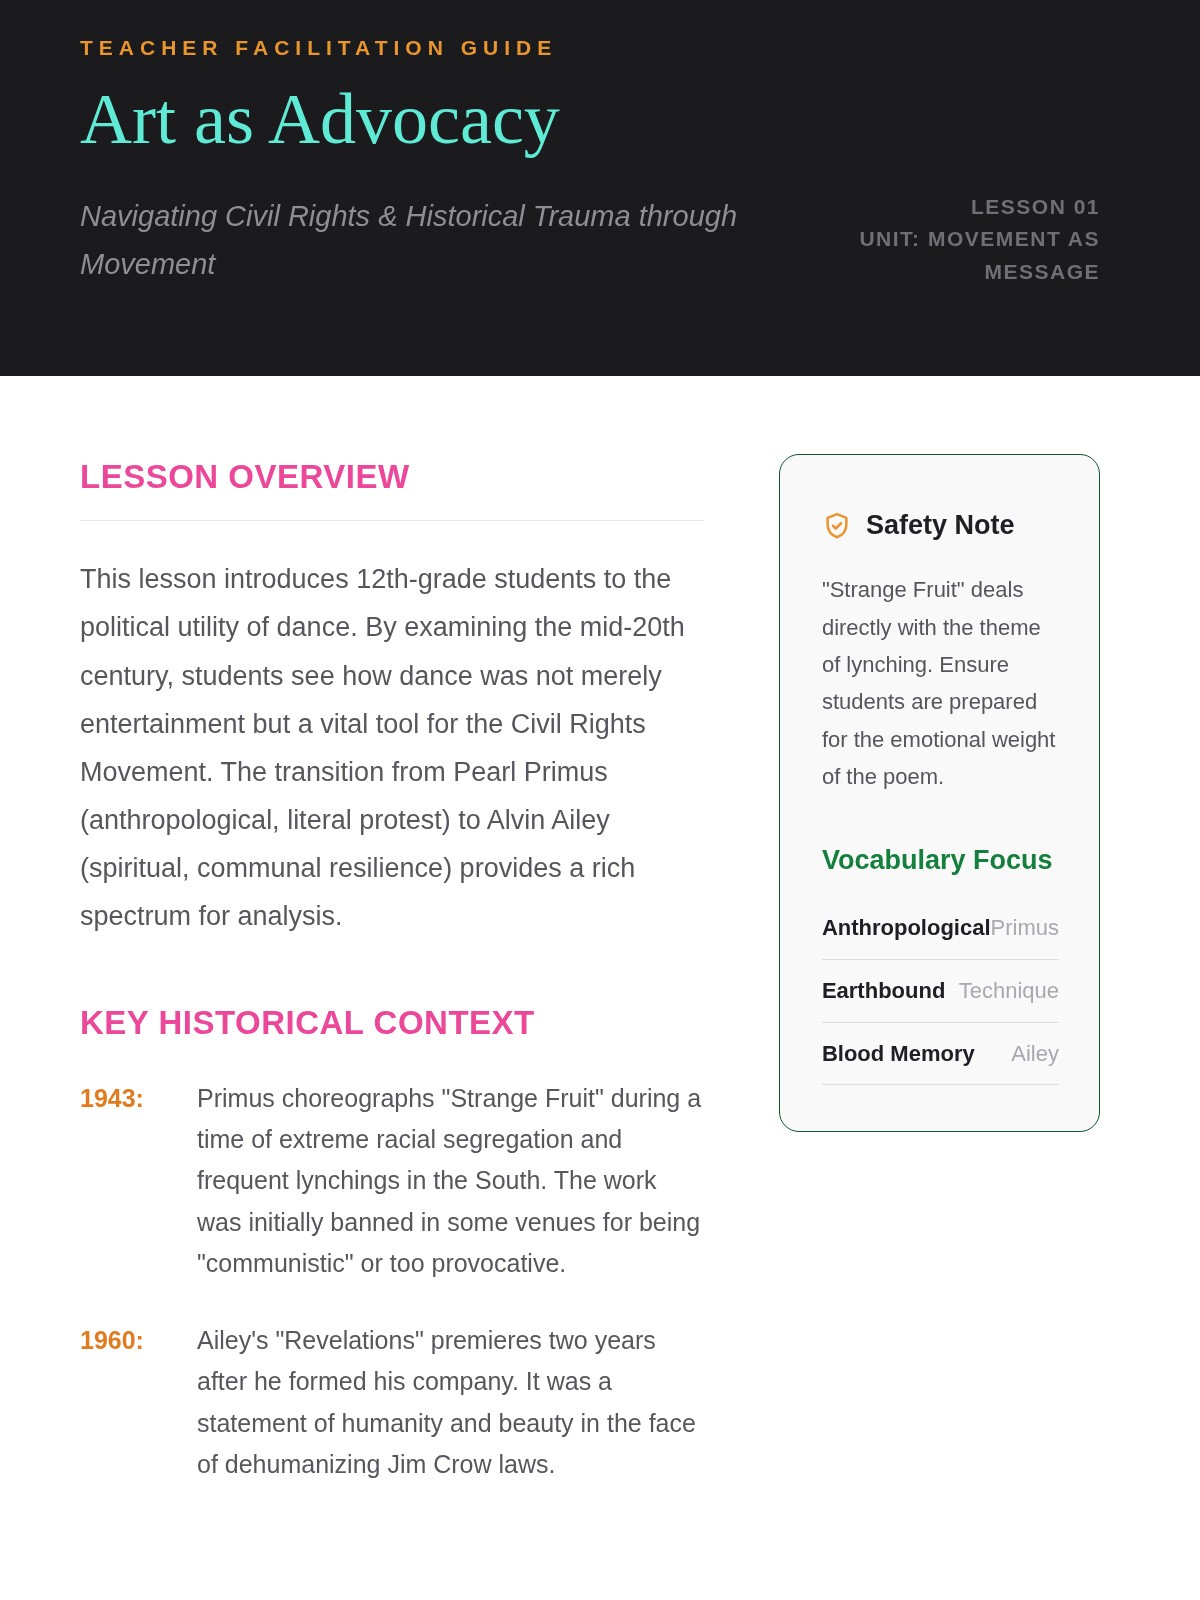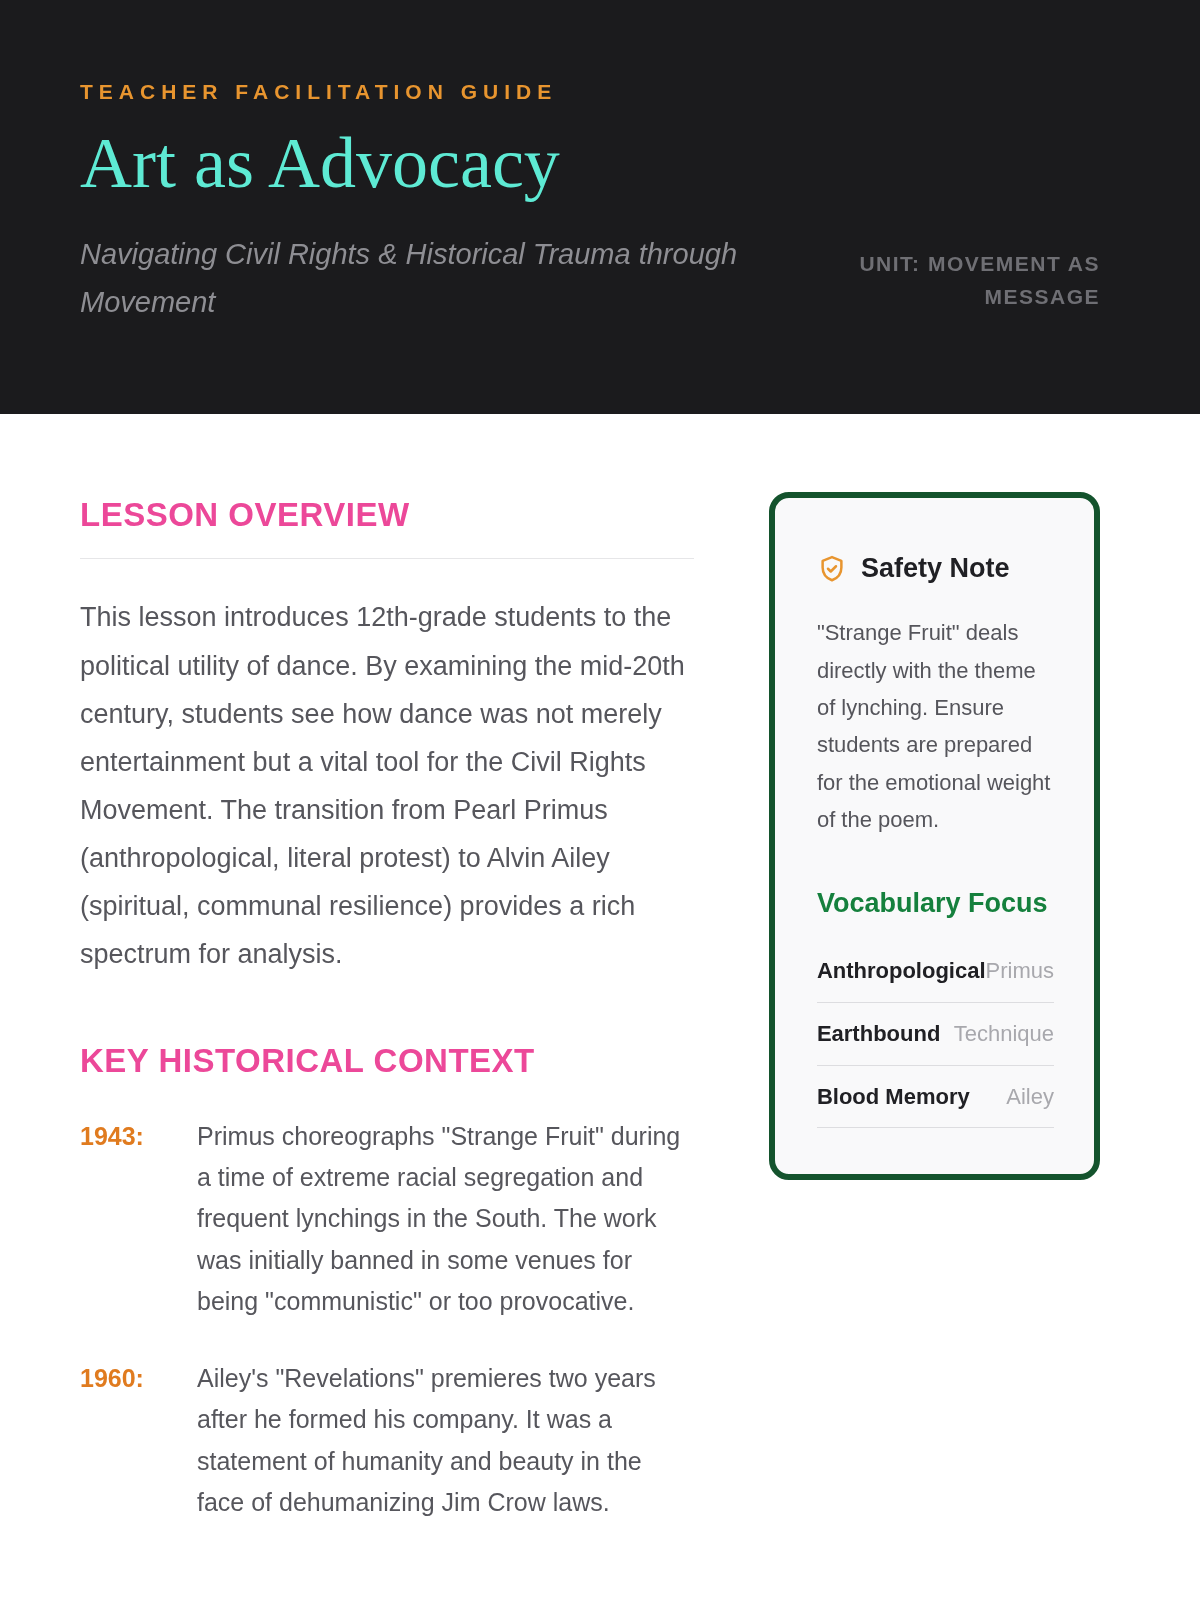--- a/index.html
+++ b/index.html
@@ -8,41 +8,41 @@
     width: 1200px;
     min-height: 1600px;
     margin: 0 auto;
     font-family: "Liberation Sans", sans-serif;
     color: #4f4f55;
   }
 
   
   .hero {
     background: #1b1b1d;
-    padding: 80px 100px 88px 80px;
+    padding: 36px 100px 88px 80px;
   }
   .eyebrow {
     color: #e8952f;
     font-size: 21px;
     font-weight: 700;
     letter-spacing: 6px;
     text-transform: uppercase;
   }
   .hero-title {
     font-family: "Liberation Serif", serif;
     font-weight: 500;
     color: #5eead4;
     font-size: 72px;
     line-height: 1.15;
     margin-top: 18px;
   }
   .hero-bottom {
     display: flex;
     justify-content: space-between;
-    align-items: center;
+    align-items: flex-end;
     margin-top: 26px;
     gap: 12px;
   }
   .hero-subtitle {
     font-style: italic;
     color: #8e8e93;
     font-size: 29px;
     line-height: 1.65;
     max-width: 680px;
   }
@@ -105,21 +105,21 @@
   .timeline-text {
     font-size: 25px;
     line-height: 1.65;
     color: #56565c;
   }
 
   
   .sidebar {
     flex: 0 0 285px;
     background: #f9f9fa;
-    border: 6px solid #14532d;
+    border: 1px solid #14532d;
     border-radius: 20px;
     padding: 52px 40px 46px 42px;
     margin-top: -4px;
   }
   .safety-head {
     display: flex;
     gap: 14px;
     align-items: flex-start;
   }
   .shield-icon {
@@ -171,20 +171,21 @@
 </style>
 </head>
 <body>
 
 <header class="hero">
   <div class="eyebrow">TEACHER FACILITATION GUIDE</div>
   <h1 class="hero-title">Art as Advocacy</h1>
   <div class="hero-bottom">
     <div class="hero-subtitle">Navigating Civil Rights &amp; Historical Trauma through Movement</div>
     <div class="hero-meta">
+      <div>LESSON 01</div>
       <div>UNIT: MOVEMENT AS MESSAGE</div>
     </div>
   </div>
 </header>
 
 <div class="content">
 
   <div class="main-col">
     <h2 class="section-heading">LESSON OVERVIEW</h2>
     <p class="overview-body">This lesson introduces 12th-grade students to the political utility of dance. By examining the mid-20th century, students see how dance was not merely entertainment but a vital tool for the Civil Rights Movement. The transition from Pearl Primus (anthropological, literal protest) to Alvin Ailey (spiritual, communal resilience) provides a rich spectrum for analysis.</p>

